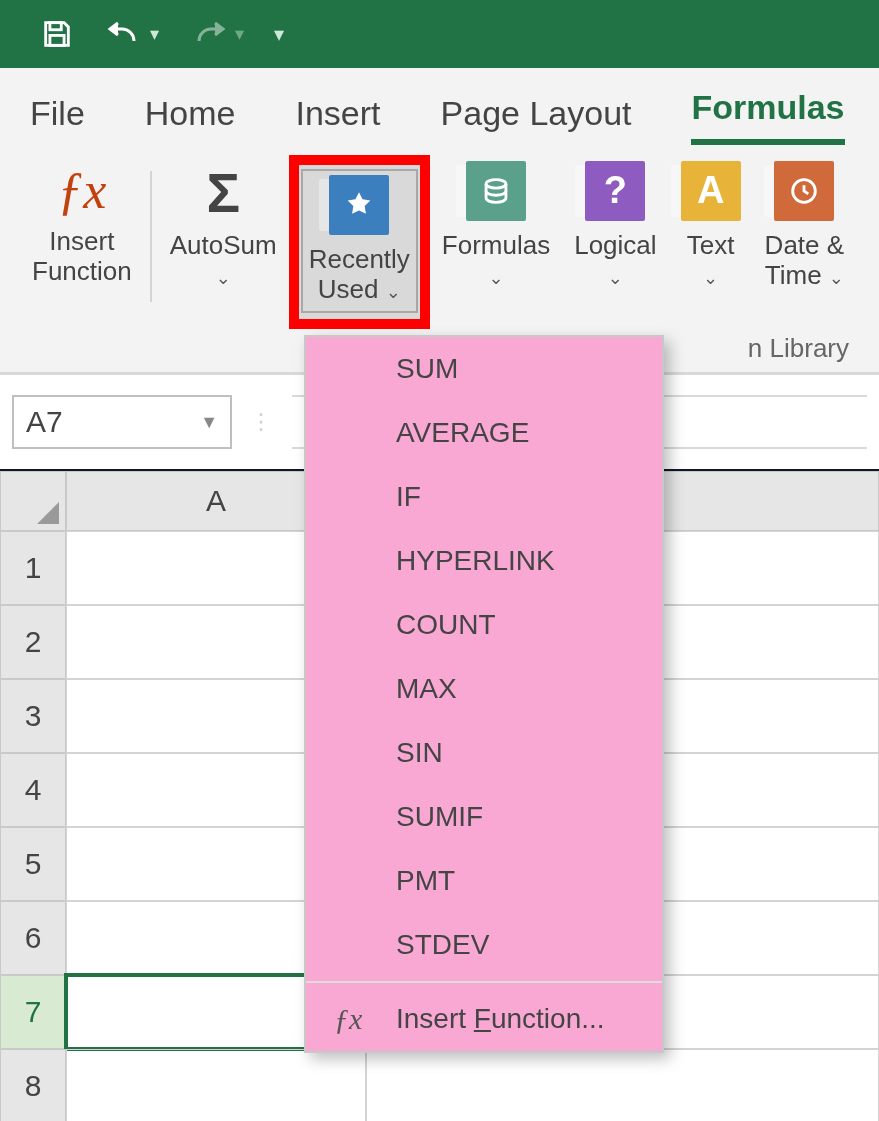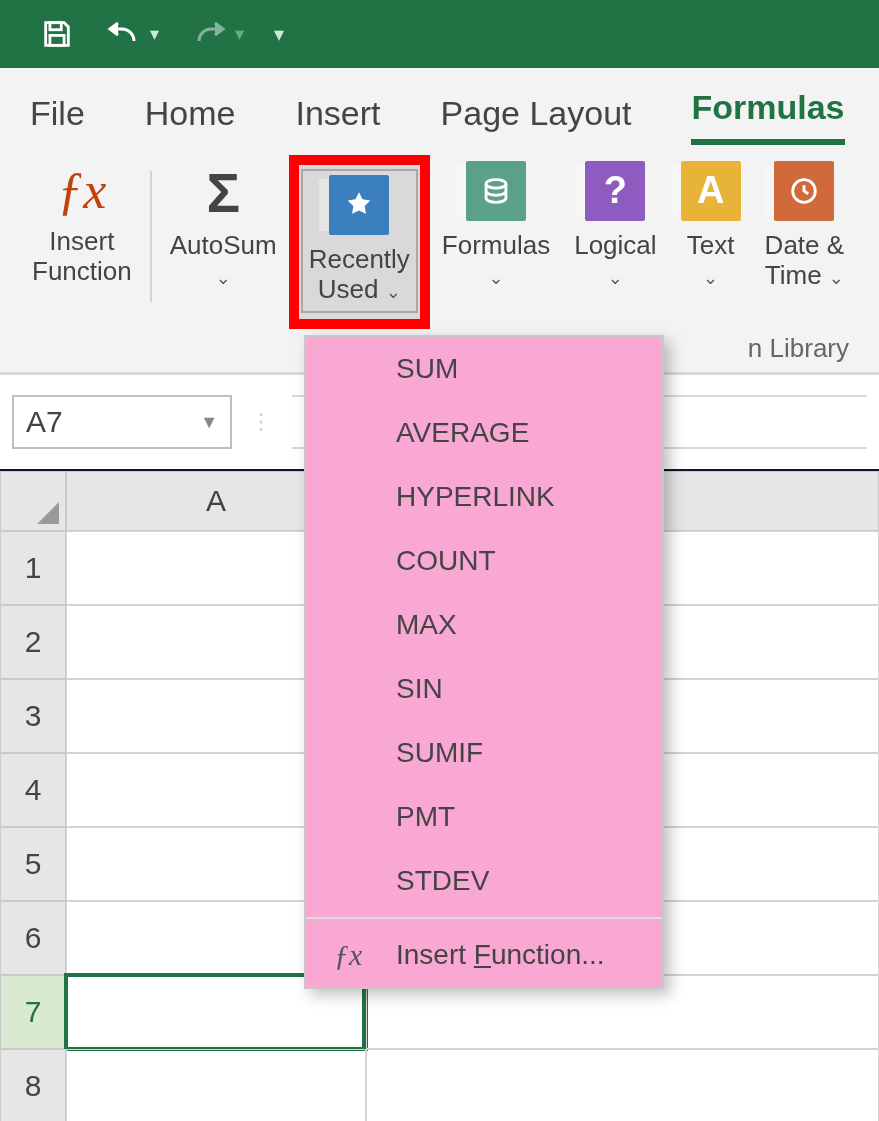--- a/index.html
+++ b/index.html
@@ -259,20 +259,21 @@
   </div>
 
   <div class="ribbon-label">n Library</div>
 </div>
 
 <div class="below-ribbon">
 
   <div class="menu" style="top:-40px">
     <div class="mi">SUM</div>
     <div class="mi">AVERAGE</div>
+    <div class="mi">IF</div>
     <div class="mi">HYPERLINK</div>
     <div class="mi">COUNT</div>
     <div class="mi">MAX</div>
     <div class="mi">SIN</div>
     <div class="mi">SUMIF</div>
     <div class="mi">PMT</div>
     <div class="mi">STDEV</div>
     <hr>
     <div class="mi fx">
       <span>Insert </span><span class="u">F</span><span>unction...</span>

